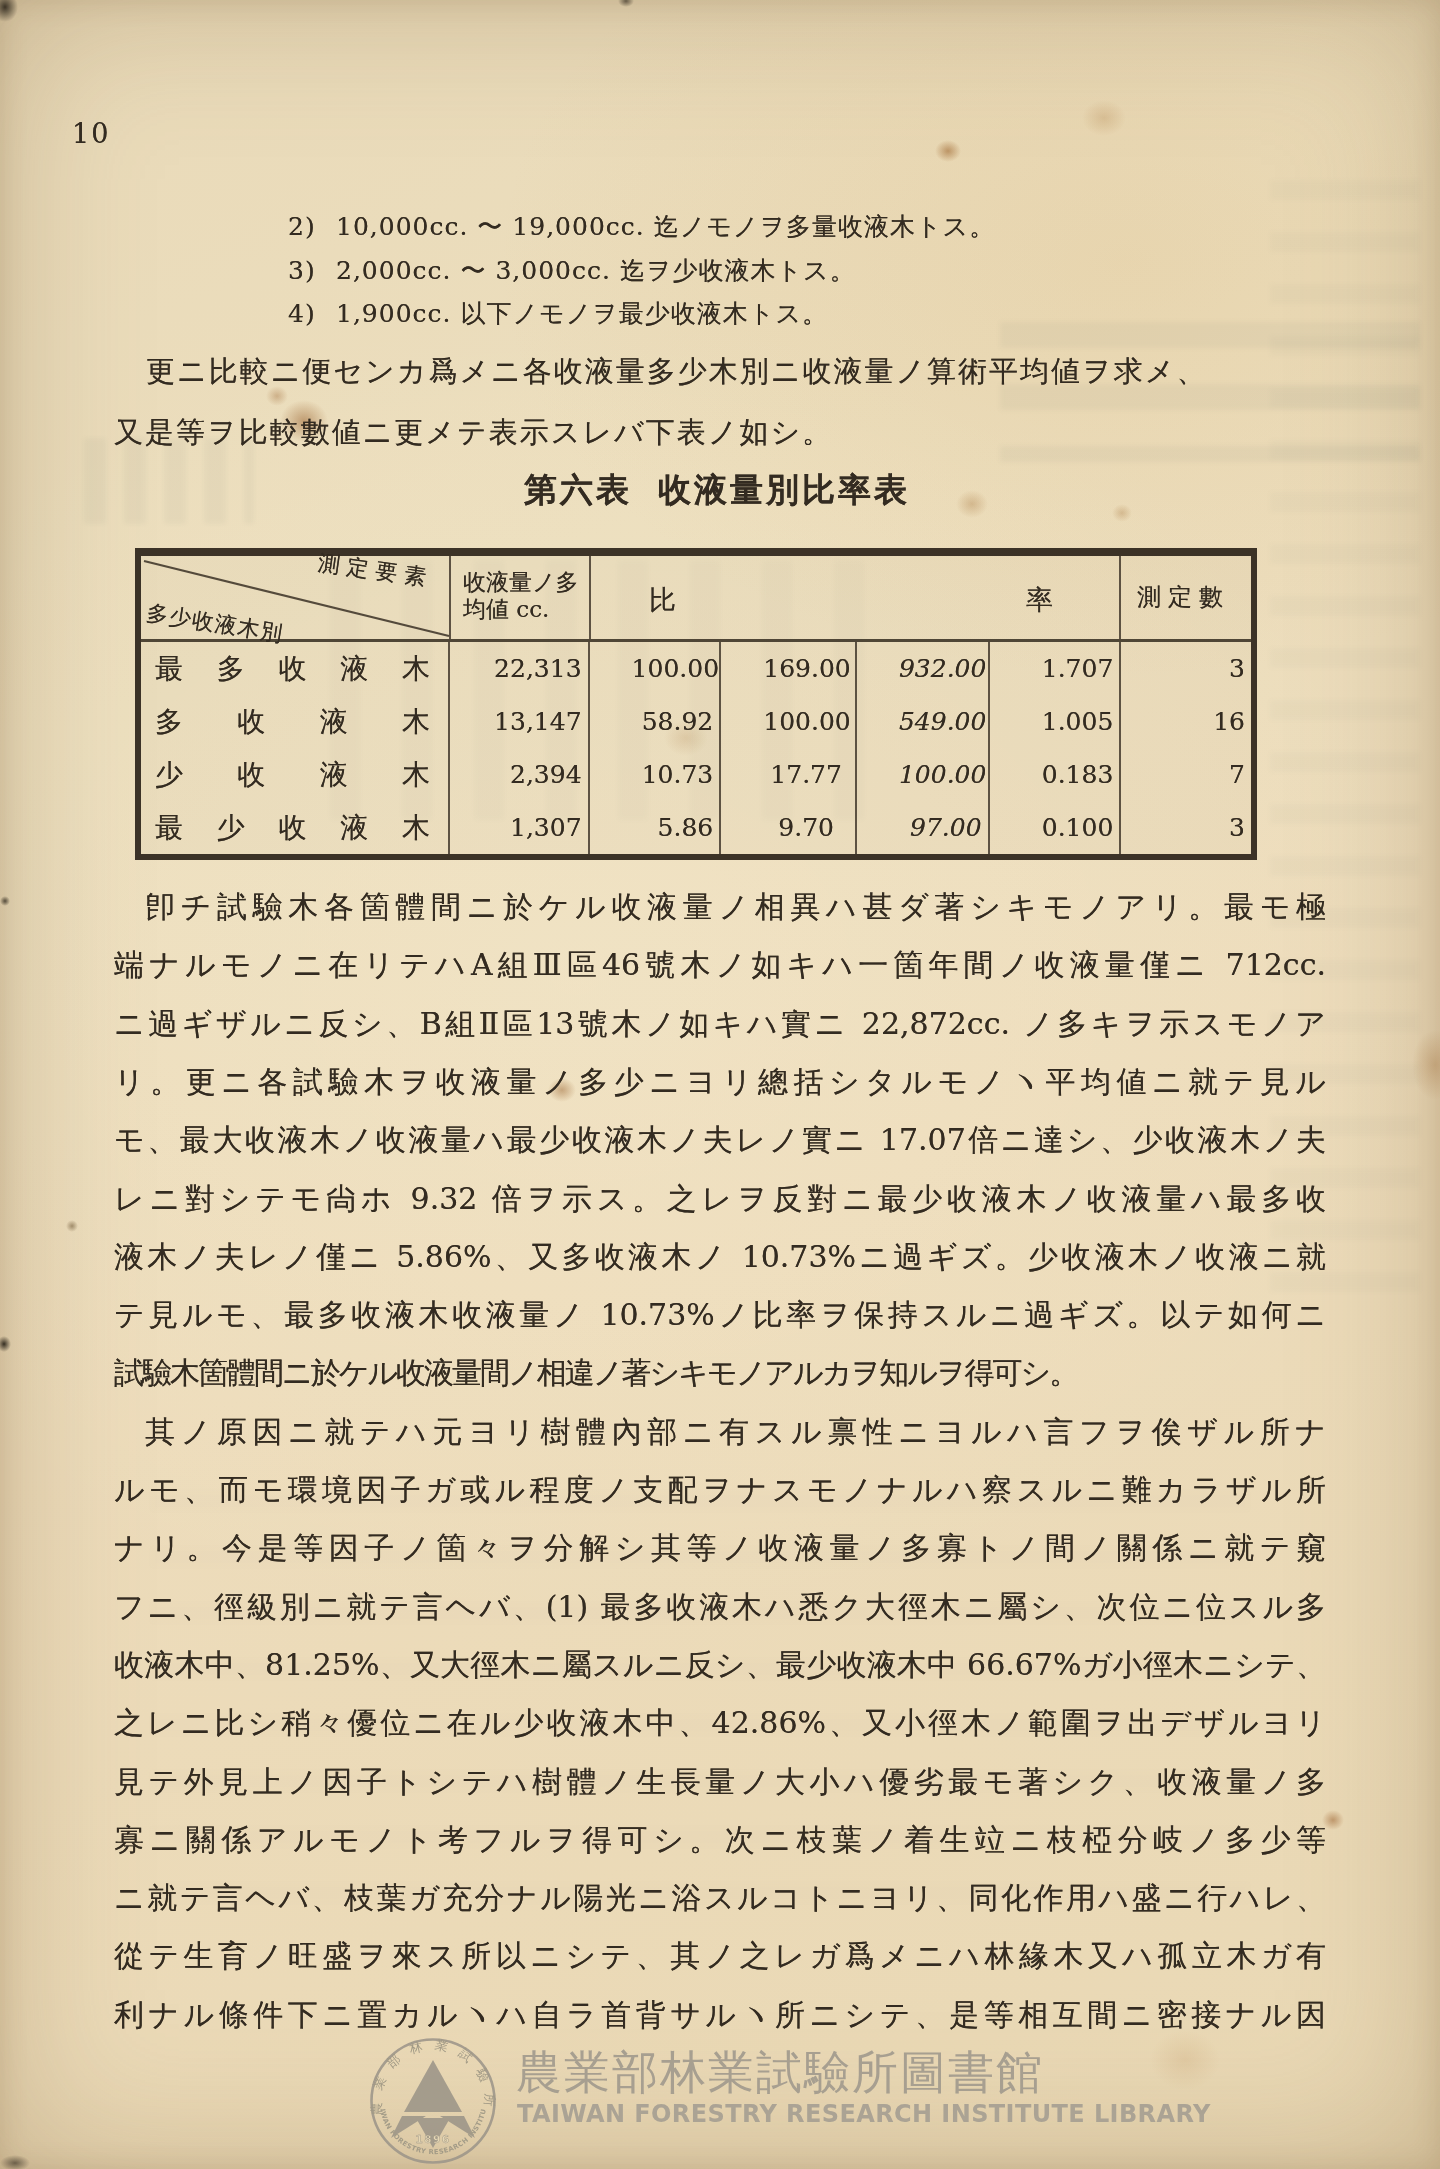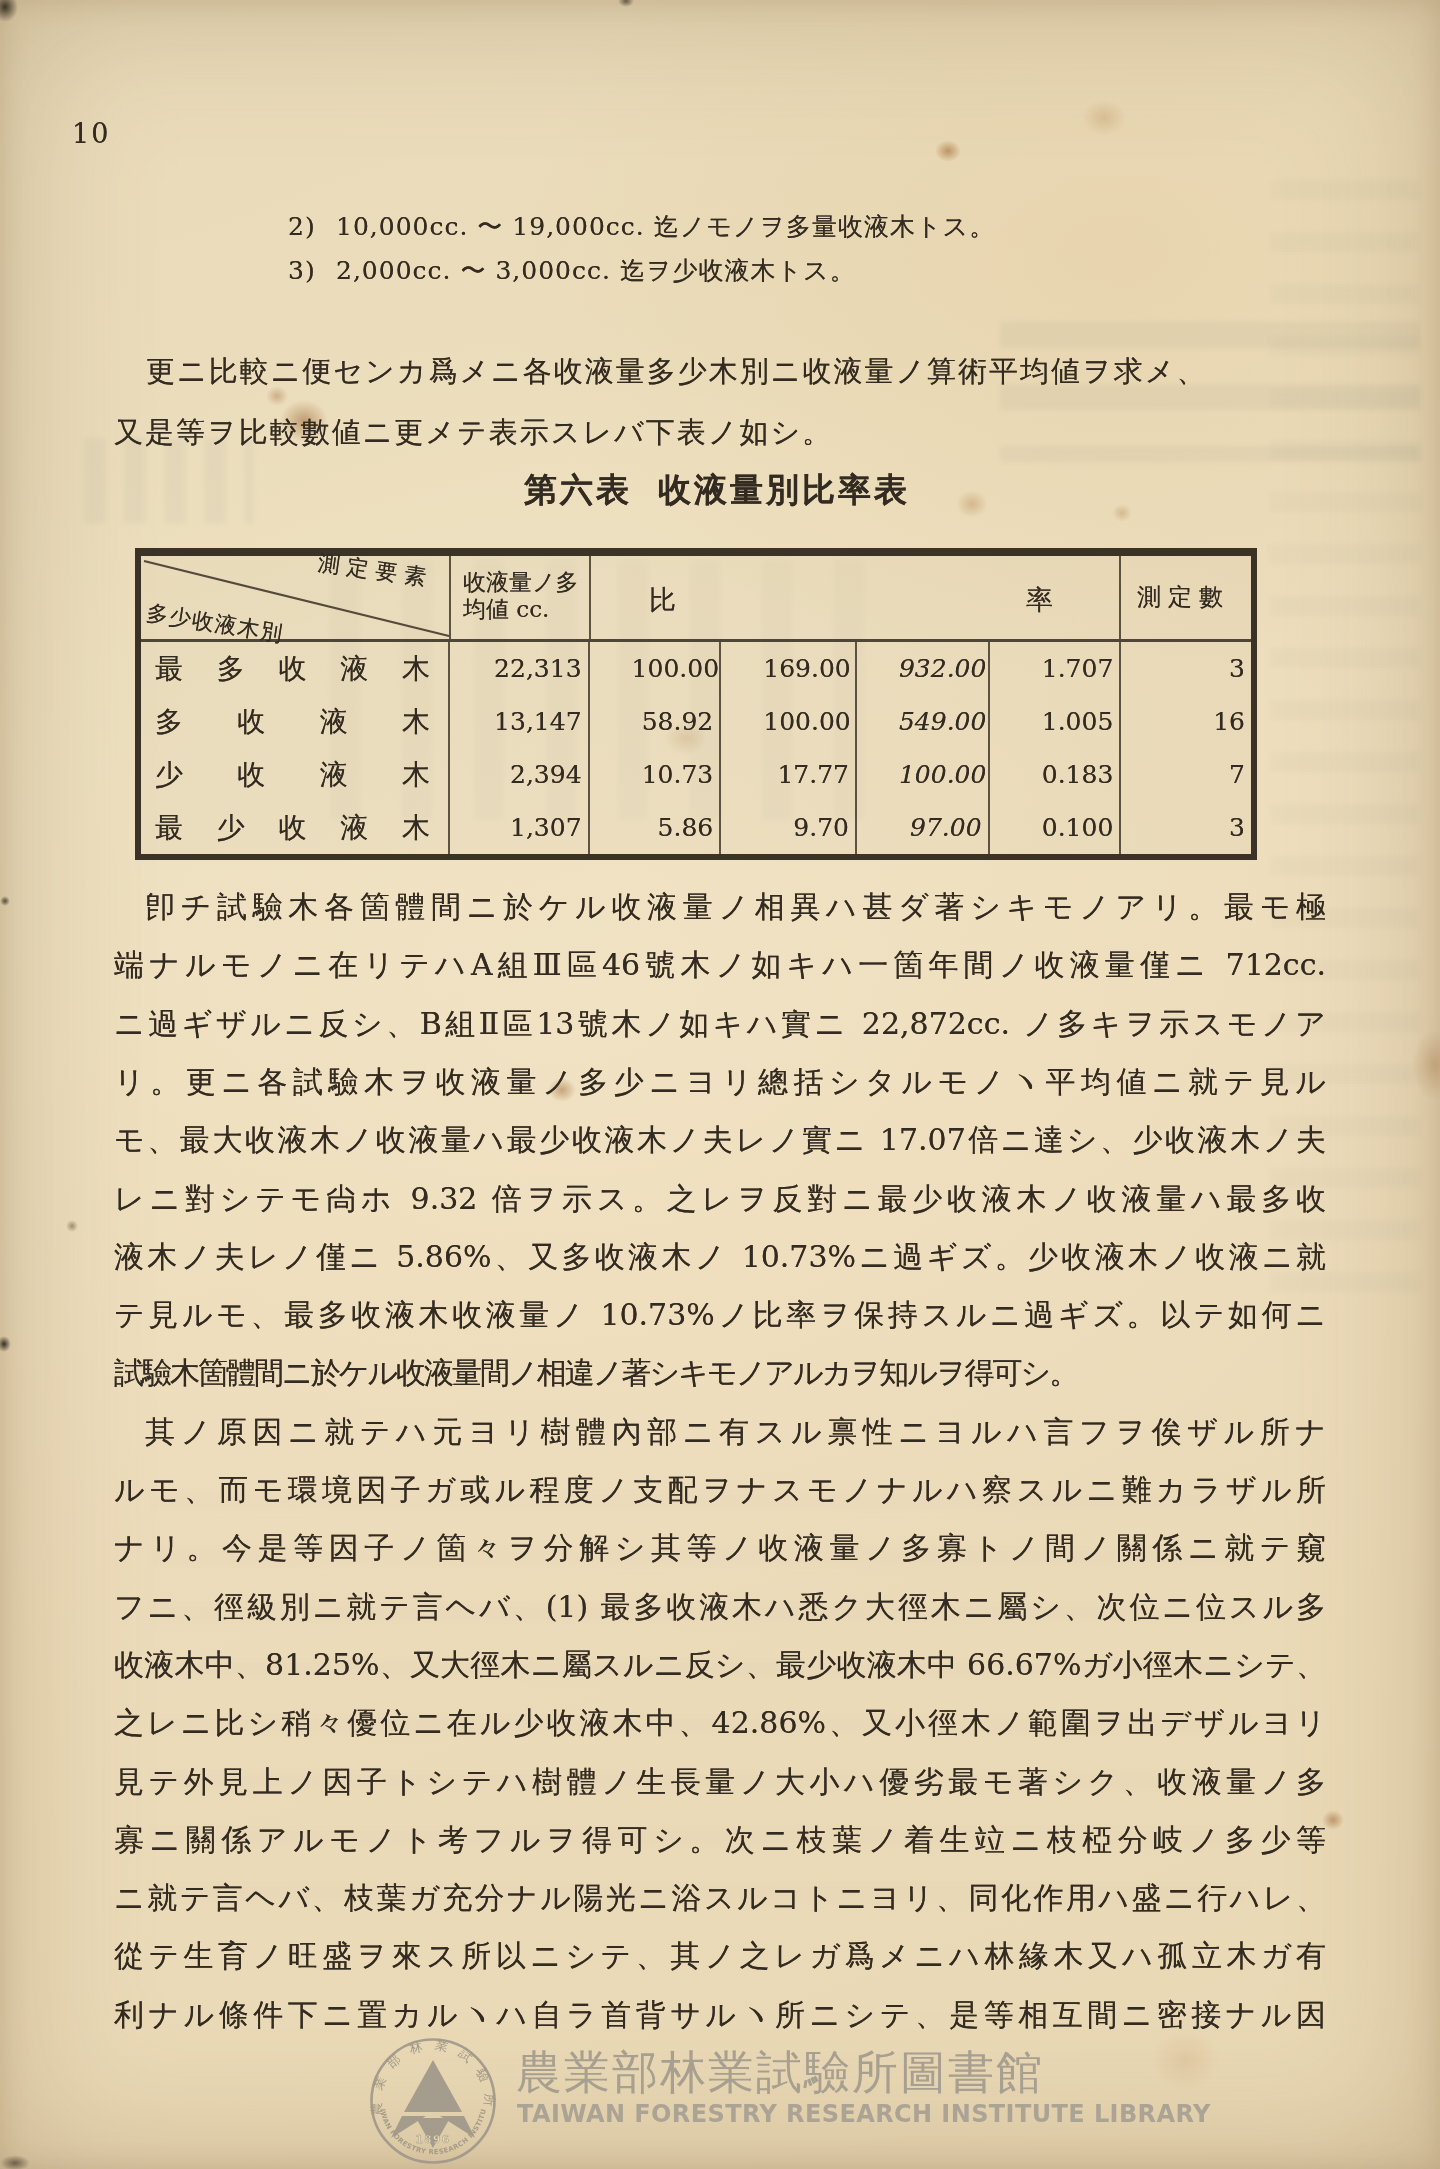--- a/index.html
+++ b/index.html
@@ -56,21 +56,21 @@
               transform:rotate(9deg);transform-origin:left top;}
   .diag{position:absolute;left:0;top:0;}
 
   .trow{display:flex;height:53px;line-height:53px;}
   .tcell{box-sizing:border-box;border-right:2px solid rgba(58,48,36,.8);
          font-size:25px;text-align:right;padding-right:6px;overflow:hidden;padding-left:42px;}
   .tcell.label{width:310px;font-size:28px;display:flex;justify-content:space-between;
          padding:0 18px 0 14px;text-align:left;}
   .tcell.avg{width:140px;}
   .tcell.r1{width:132px;}
-  .tcell.r2{width:136px;}
+  .tcell.r2{width:136px;text-align:center;}
   .tcell.r3{width:133px;font-style:italic;}
   .tcell.rate{width:132px;}
   .tcell.cnt{width:130px;border-right:none;}
 
   
   .bline{position:absolute;left:114px;width:1212px;height:58px;
          font-size:30px;line-height:58px;white-space:nowrap;
          text-align:justify;text-align-last:justify;}
   .bline.indent{padding-left:31px;width:1181px;}
   .bline.short{text-align:left;text-align-last:left;letter-spacing:-2px;}
@@ -143,20 +143,23 @@
   <div class="ghost gh4"></div>
   <div class="ghost gh5"></div>
 
   <div id="pageno" class="abs ink">10</div>
 
   <div class="list-line ink" style="top:210px">
     <span class="marker">2)</span><span class="ltext">10,000cc. 〜 19,000cc. 迄ノモノヲ多量收液木トス。</span>
   </div>
   <div class="list-line ink" style="top:254px">
     <span class="marker">3)</span><span class="ltext">2,000cc. 〜 3,000cc. 迄ヲ少收液木トス。</span>
+  </div>
+  <div class="list-line ink" style="top:297px">
+    <span class="marker">4)</span><span class="ltext">1,900cc. 以下ノモノヲ最少收液木トス。</span>
   </div>
 
   <div class="intro-line ink" style="left:146px;top:352px">更ニ比較ニ便センカ爲メニ各收液量多少木別ニ收液量ノ算術平均値ヲ求メ、</div>
   <div class="intro-line ink" style="left:114px;top:413px">又是等ヲ比較數値ニ更メテ表示スレバ下表ノ如シ。</div>
 
   <div id="tabletitle" class="abs ink">
     <span>第六表</span><span class="gap"></span><span>收液量別比率表</span>
   </div>
 
   <div id="ratiotable" class="ink">

